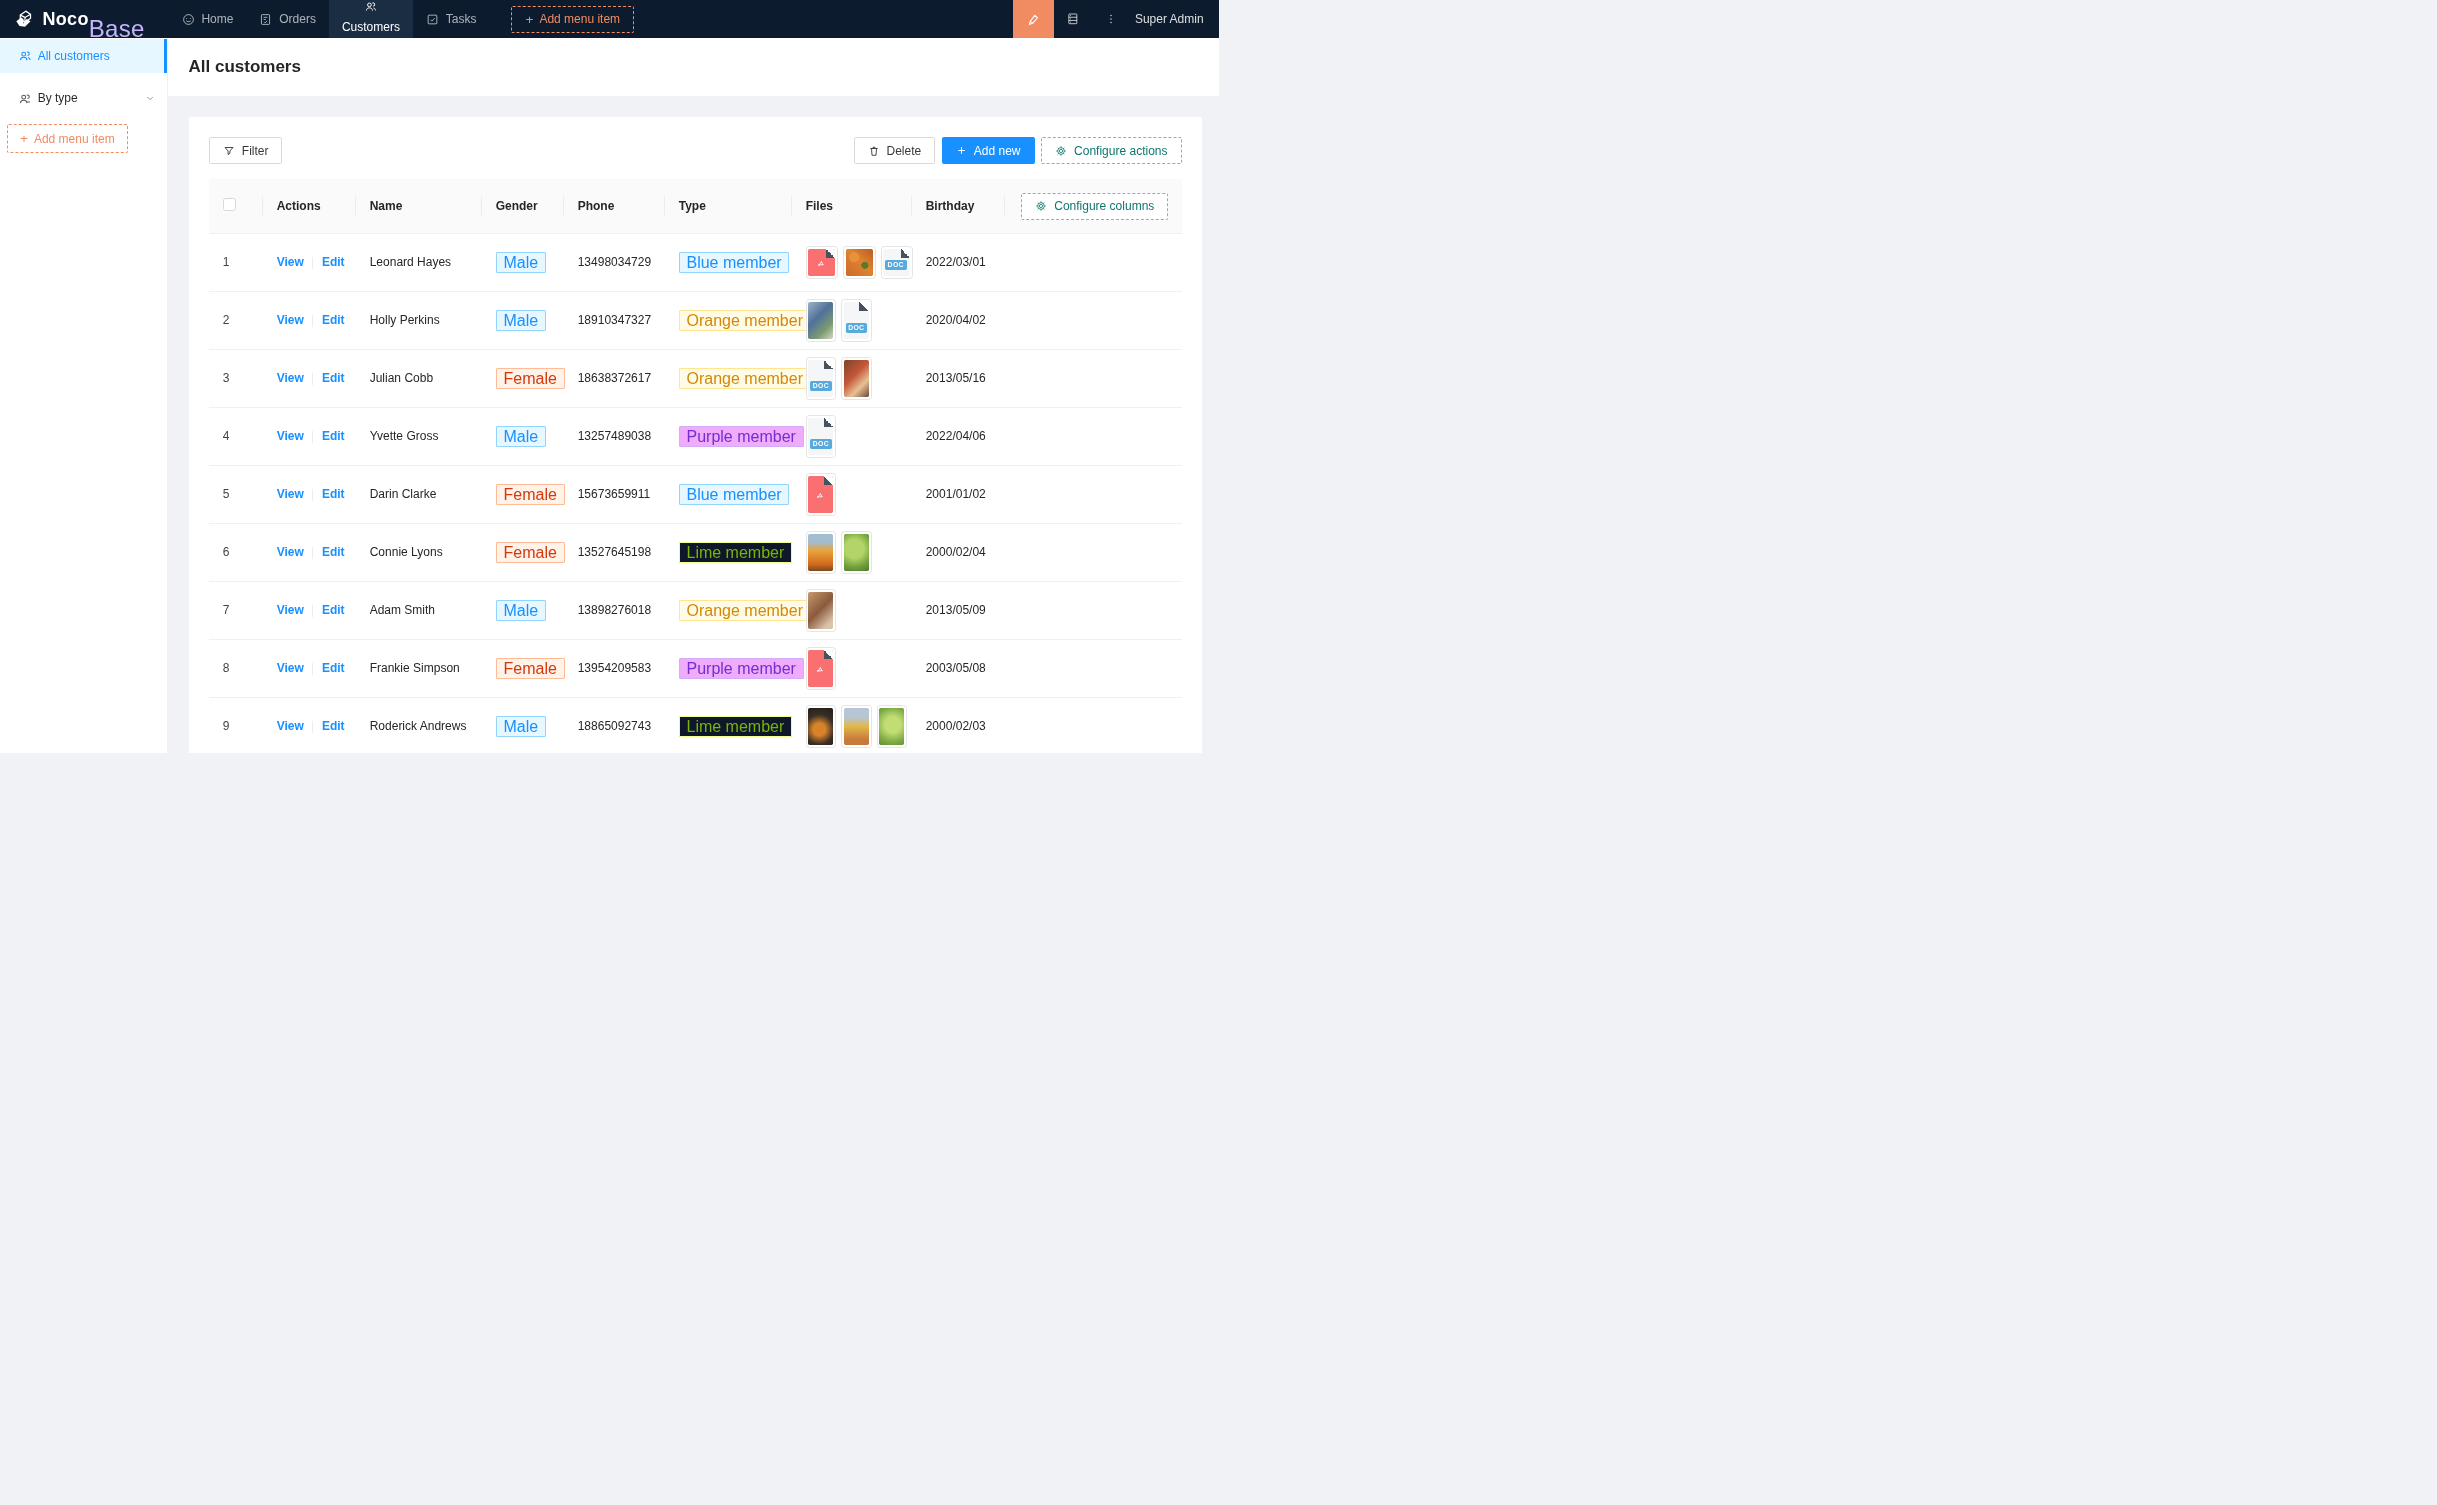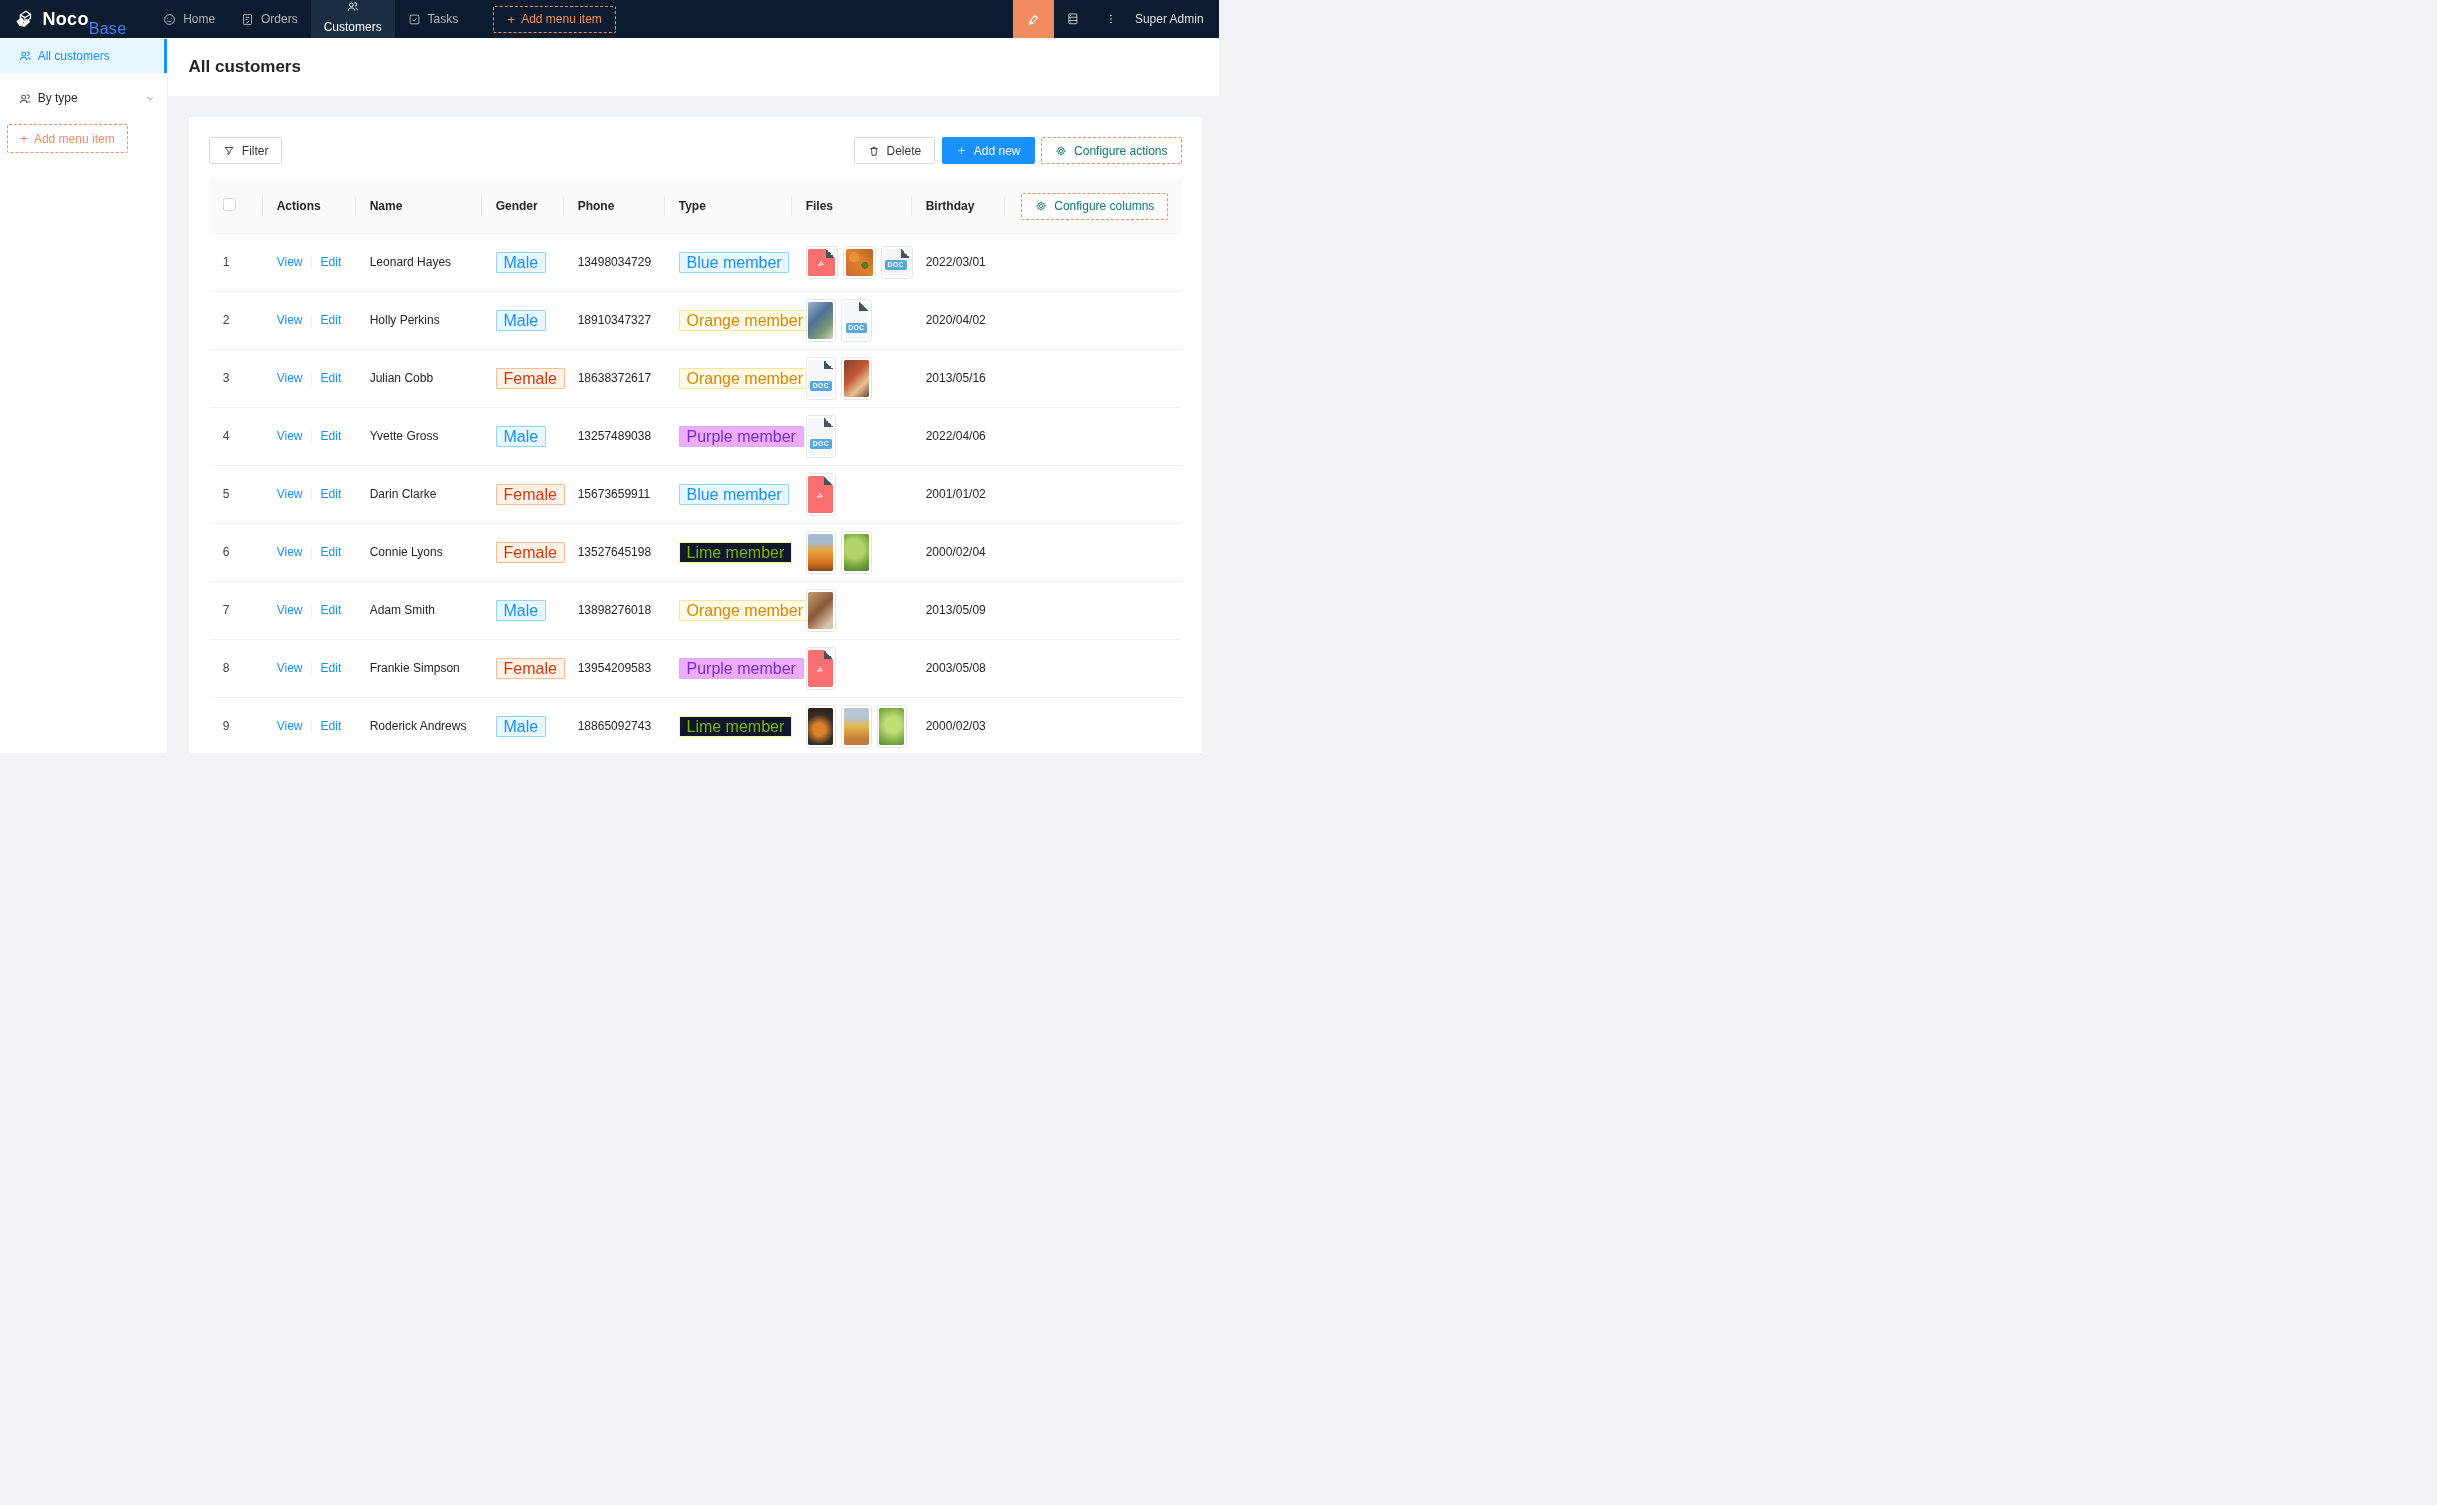--- a/index.html
+++ b/index.html
@@ -4,21 +4,21 @@
 <style>
   * { margin:0; padding:0; box-sizing:border-box; }
   html,body { width:1219px; height:753px; overflow:hidden; background:#f0f2f5;
               font-family:"Liberation Sans", sans-serif; font-size:12px; color:#262626; }
 
   
   .navbar { height:38px; background:#0c1c2e; display:flex; align-items:stretch; color:rgba(255,255,255,.65); }
   .logo { display:flex; align-items:center; padding:0 24px 0 13.7px; }
   .logo svg { margin-right:6.8px; }
   .logo .bold { color:#fff; font-weight:700; font-size:18px; letter-spacing:0.3px; }
-  .logo .light { color:#3b82f6; font-weight:300; font-size:16px; letter-spacing:0.3px;margin-top:20px; }
+  .logo .light { color:#c4b5fd; font-weight:300; font-size:24px; letter-spacing:0.3px;margin-top:20px; }
   .nav-item { display:flex; align-items:center; gap:6.8px; padding:0 13px; cursor:pointer; font-size:12px; }
   .nav-item svg { flex:none; }
   .nav-item.active { background:#1a2d42; color:#fff;flex-direction:column; }
   .nav-add-btn { align-self:center; margin-left:22px; height:27px; display:flex; align-items:center; gap:6px;
                  padding:0 13px; border:0.9px dashed #f18b62; border-radius:1.7px; color:#f18b62; cursor:pointer; }
   .nav-right { margin-left:auto; display:flex; align-items:stretch; }
   .ue-btn { width:41px; background:#f18b62; color:#fff; display:flex; align-items:center; justify-content:center; cursor:pointer; }
   .icon-btn { width:38px; display:flex; align-items:center; justify-content:center; color:rgba(255,255,255,.75); cursor:pointer; }
   .user-name { display:flex; align-items:center; padding:0 15.4px 0 5.1px; color:rgba(255,255,255,.85); cursor:pointer;text-align:right; }
 
@@ -51,21 +51,21 @@
 
   
   table { width:100%; border-collapse:collapse; table-layout:fixed; }
   thead th { background:#fafafa; height:54px; text-align:left; padding:0 13.7px; font-size:12px; font-weight:600;
              color:#262626; position:relative; border-bottom:0.9px solid #f0f0f0; }
   thead th:not(:last-child)::after { content:""; position:absolute; right:0; top:50%; transform:translateY(-50%);
              width:0.9px; height:19px; background:#ececec; }
   tbody td { height:58px; padding:0 13.7px; border-bottom:0.9px solid #f0f0f0; font-size:12px; color:#262626; }
   .checkbox { width:13.7px; height:13.7px; border:0.9px solid #d9d9d9; border-radius:2.6px; background:#fff; display:inline-block; cursor:pointer; }
   .row-index { color:#434343; }
-  a.tbl-link { color:#1890ff; text-decoration:none; cursor:pointer; }
+  a.tbl-link { color:#1890ff; text-decoration:none; cursor:pointer;font-weight:bold; }
   .link-divider { display:inline-block; width:0.9px; height:12px; background:#ededed; margin:0 8.6px; vertical-align:middle; }
   .th-config { text-align:right; }
 
   .tag { display:inline-block; padding:0 6.8px; line-height:19px; border:0.9px solid; border-radius:1px; font-size:16px; white-space:nowrap; }
   .tag[data-color="blue"]    { background:#e6f7ff; border-color:#91d5ff; color:#1890ff; }
   .tag[data-color="volcano"] { background:#fff2e8; border-color:#ffbb96; color:#d4380d; }
   .tag[data-color="gold"]    { background:#fffbe6; border-color:#ffe58f; color:#d48806; }
   .tag[data-color="purple"]  { background:#f0abfc; border-color:#d3adf7; color:#722ed1; }
   .tag[data-color="lime"]    { background:#0f172a; border-color:#eaff8f; color:#7cb305; }
 

